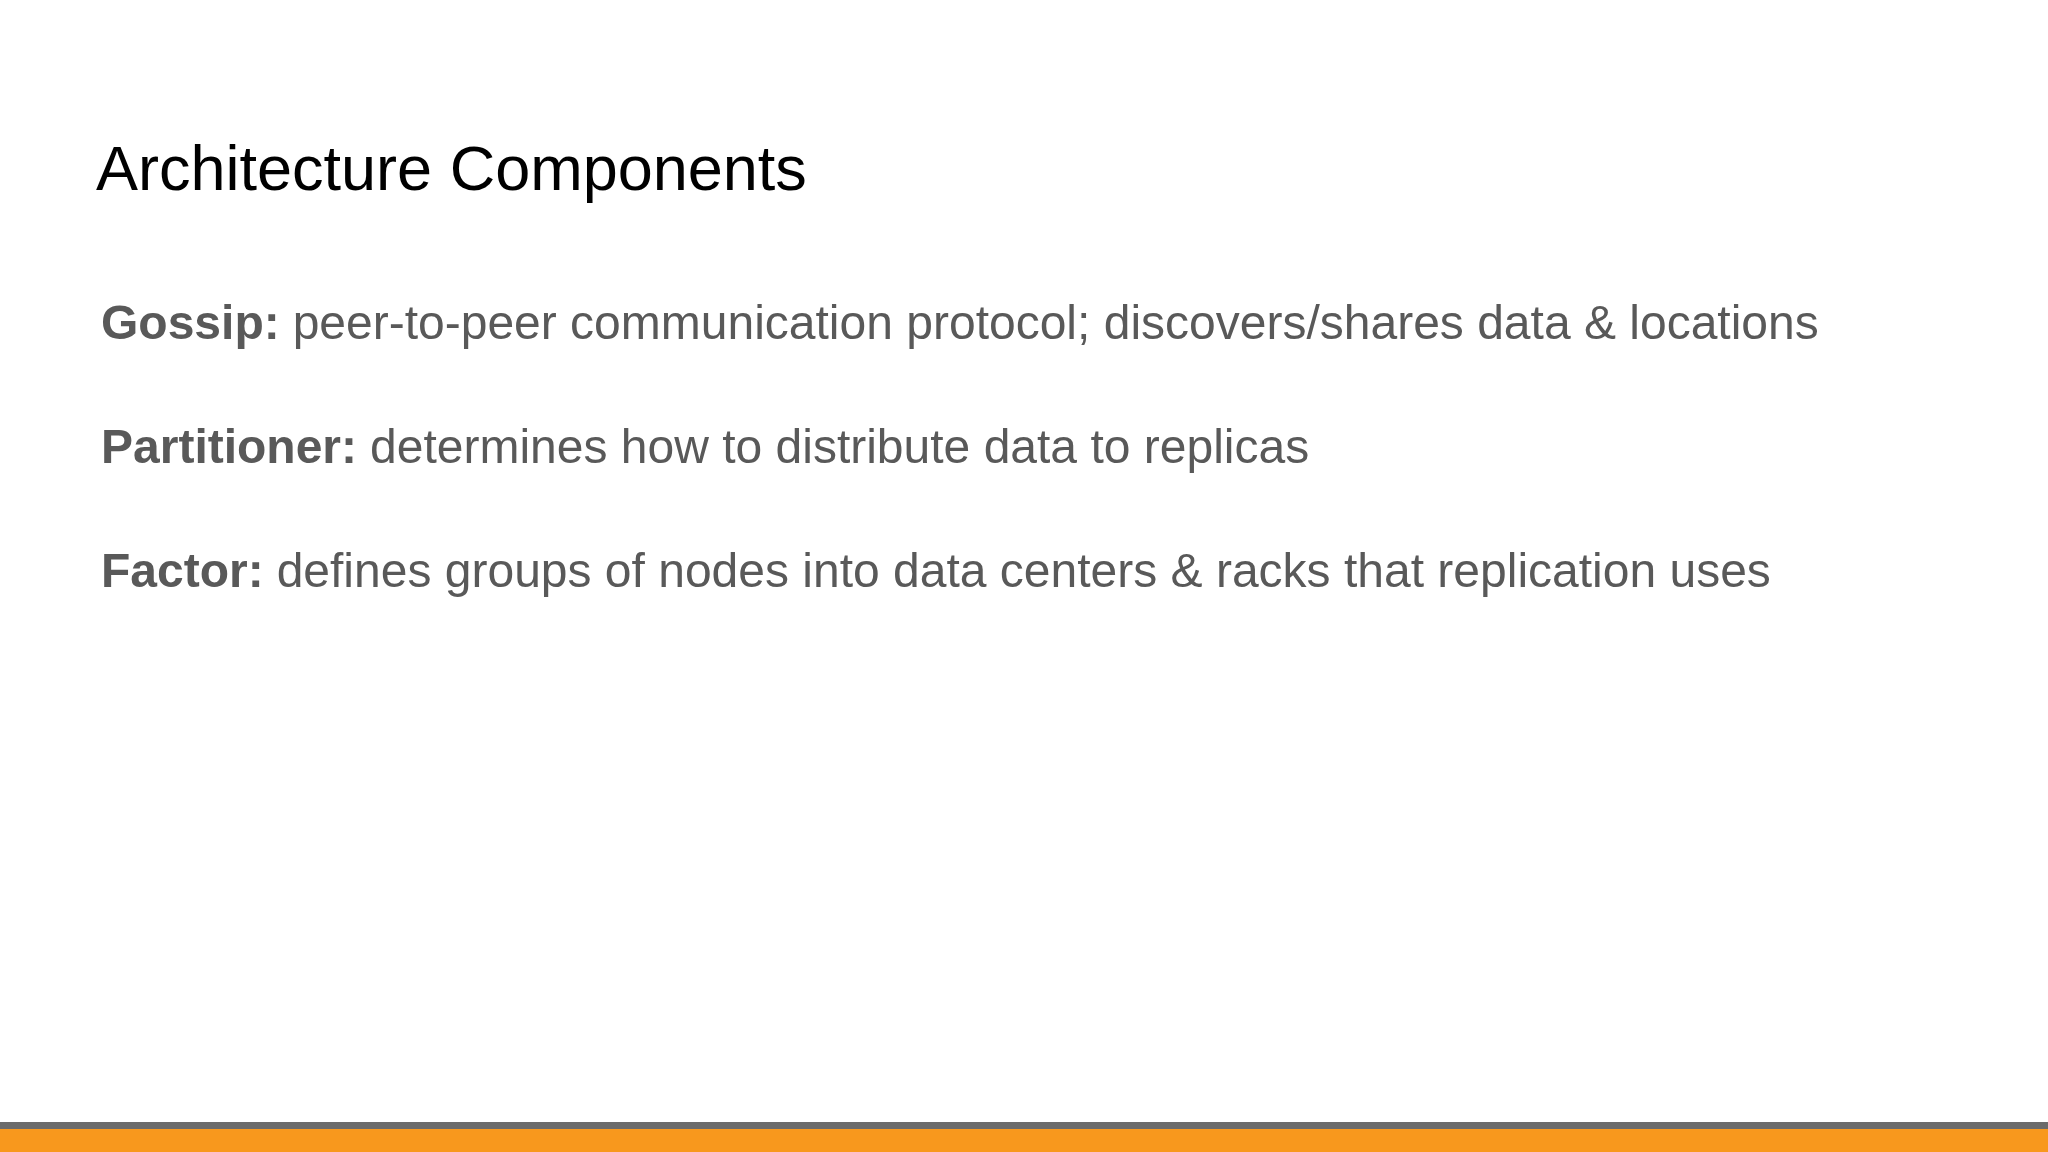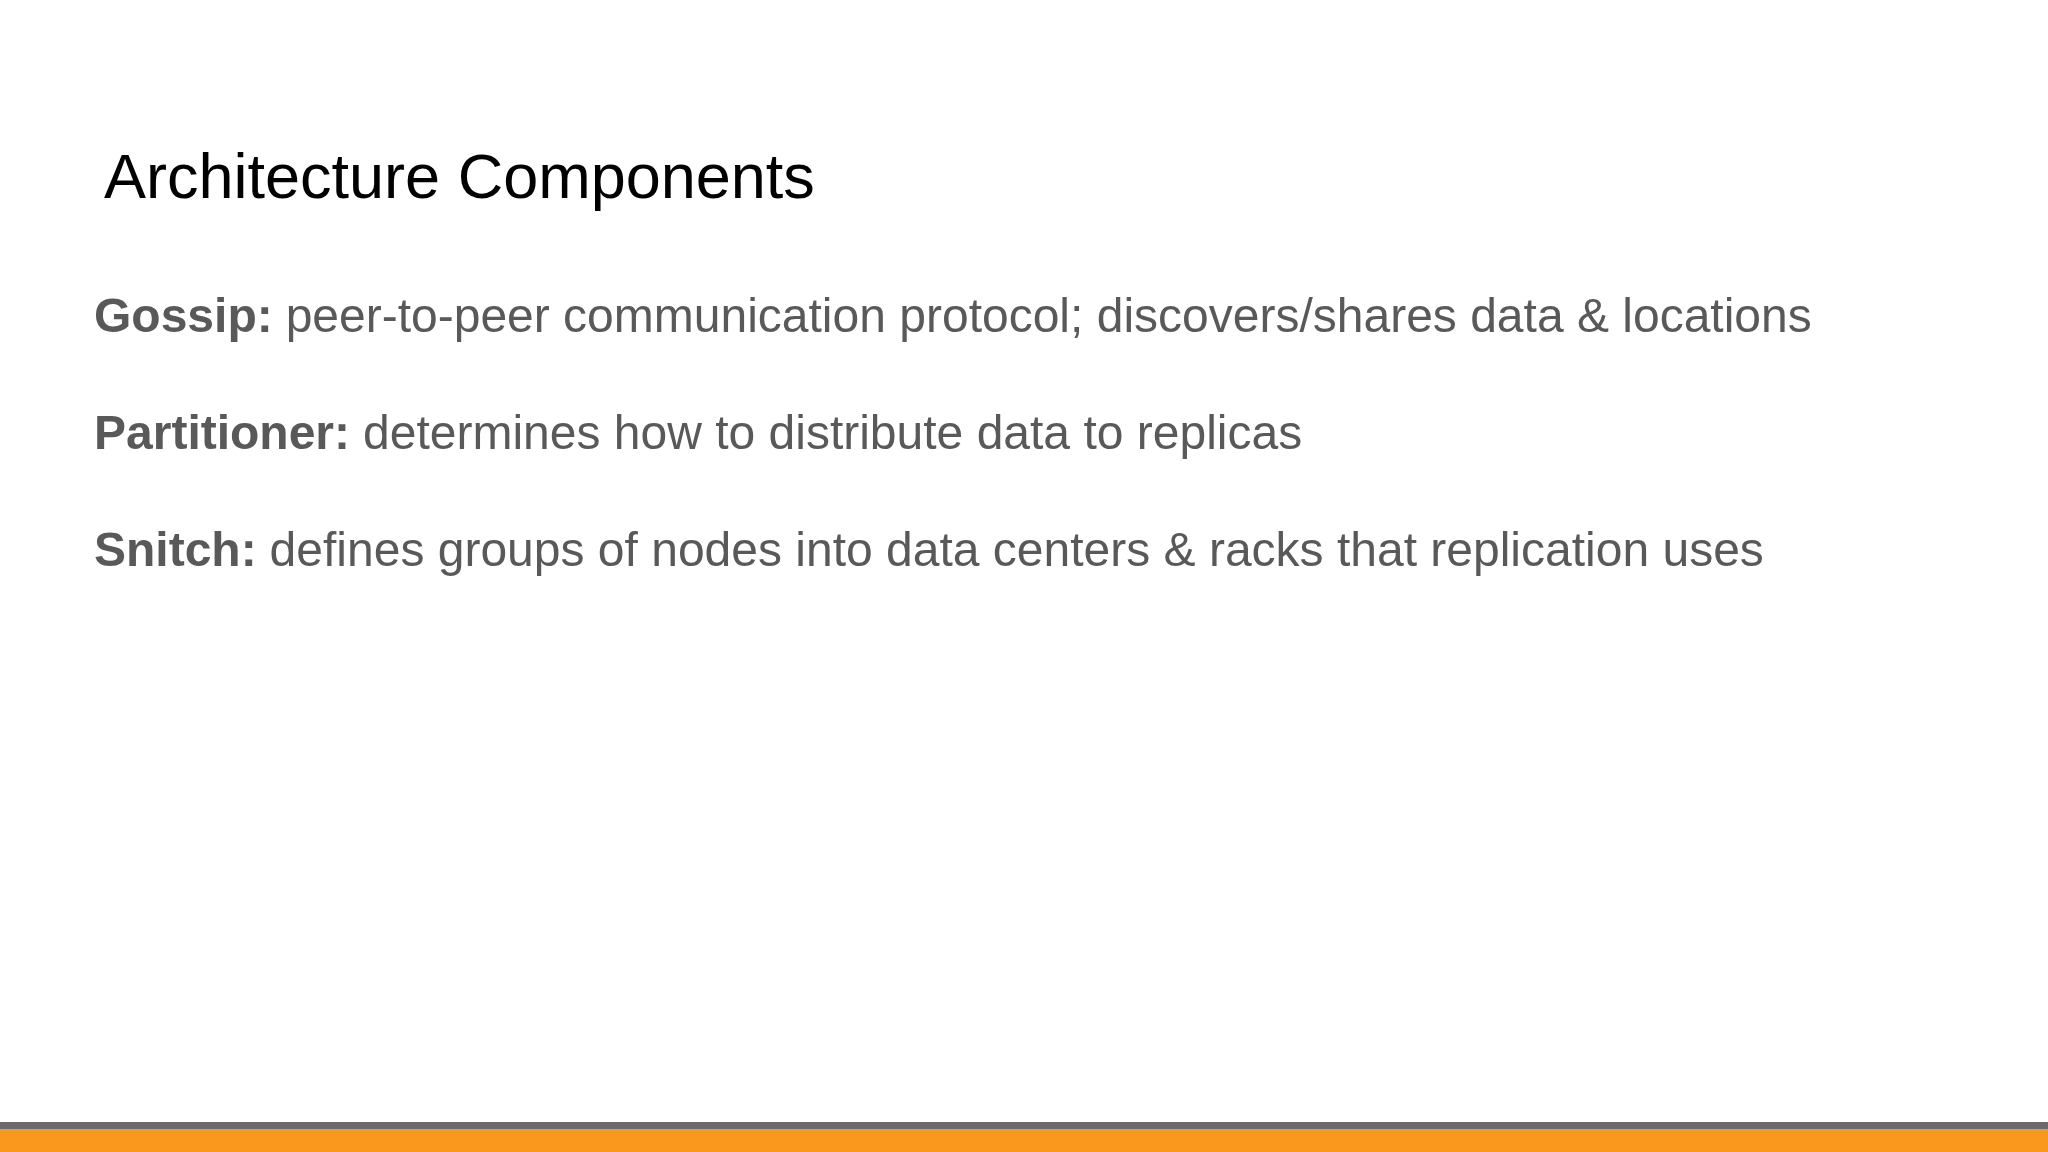--- a/index.html
+++ b/index.html
@@ -12,36 +12,36 @@
     width: 2048px;
     height: 1152px;
     background: var(--background, #ffffff);
     overflow: hidden;
     font-family: "Liberation Sans", "DejaVu Sans", sans-serif;
   }
   .slide-title {
     position: absolute;
     left: 92px;
     top: 128px;
-    margin: 12px;
+    margin: 4px;
     font-size: 63px;
     line-height: 72px;
     font-weight: 400;
     color: var(--title-text, #000000);
     letter-spacing: 0px;
     white-space: nowrap;
   }
   .bullet-list {
     position: absolute;
     left: 92px;
     top: 256px;
     right: 40px;
   }
   .bullet-line {
-    margin: 2px;
+    margin: 9px;
     font-size: 48px;
     line-height: 115px;
     color: var(--body-text, #595959);
     white-space: nowrap;
   }
   .bullet-term {
     font-weight: 700;
     margin-right: 0.27em;
   }
   .bullet-description {
@@ -77,21 +77,21 @@
       <span class="bullet-term">Gossip:</span><span class="bullet-description">peer-to-peer communication protocol; discovers/shares data &amp; locations</span>
     </p>
 
     <p class="bullet-line">
       <span class="bullet-term">Partitioner:</span><span class="bullet-description">determines how to distribute data to replicas</span>
     </p>
 
 
 
     <p class="bullet-line">
-      <span class="bullet-term">Snitch:</span><span class="bullet-description">defines groups of nodes into data centers &amp; racks that replication uses</span>
+      <span class="bullet-term">Factor:</span><span class="bullet-description">defines groups of nodes into data centers &amp; racks that replication uses</span>
     </p>
 
   </div>
 
   <div class="footer-divider"></div>
   <div class="footer-accent-bar"></div>
 
 </div>
 
 </body></html>

